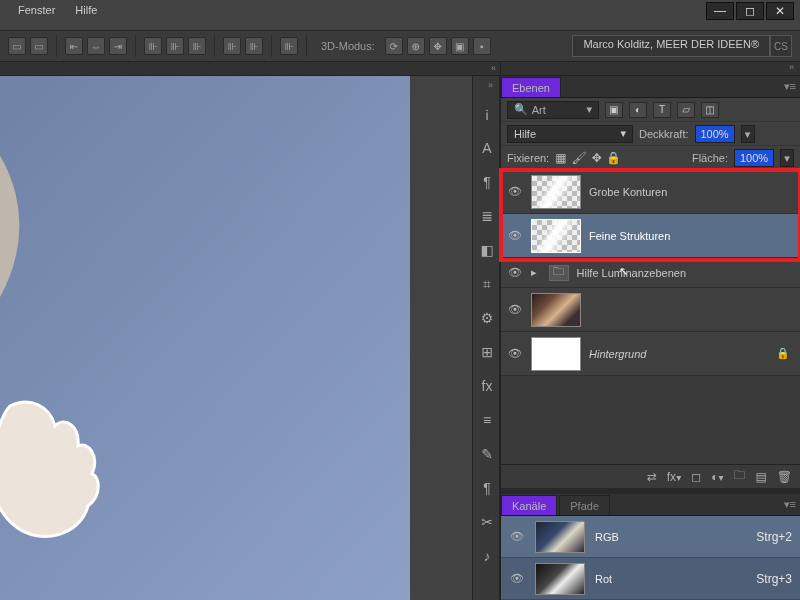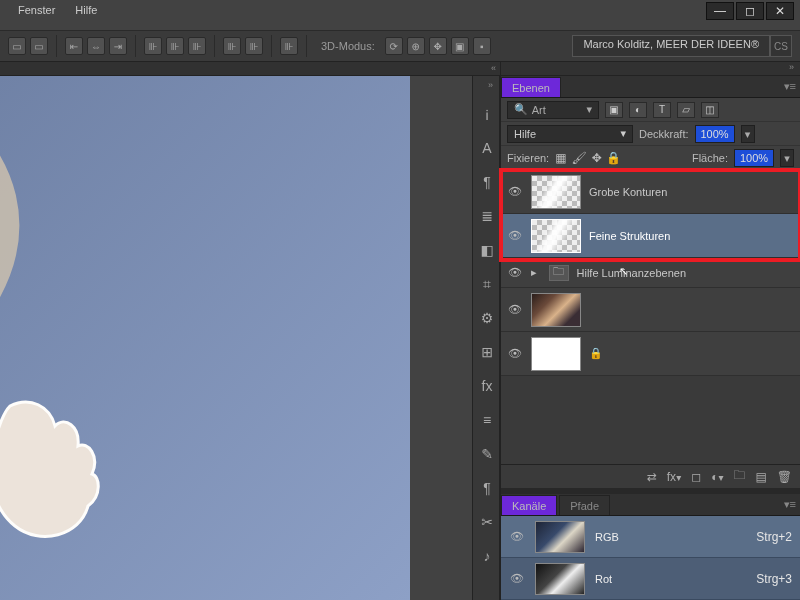--- a/index.html
+++ b/index.html
@@ -267,20 +267,21 @@
     </div>
 
     <div class="layer">
       <span class="eye">👁</span>
       <div class="thumb photo"></div>
     </div>
 
     <div class="layer">
       <span class="eye">👁</span>
       <div class="thumb white"></div>
+      <span class="layname italic">Hintergrund</span>
       <span class="lockmark">🔒</span>
     </div>
   </div>
 
   <div class="spacer"></div>
 
   <div class="layfoot">
     <span>⇄</span>
     <span>fx<small>▾</small></span>
     <span>◻</span>

